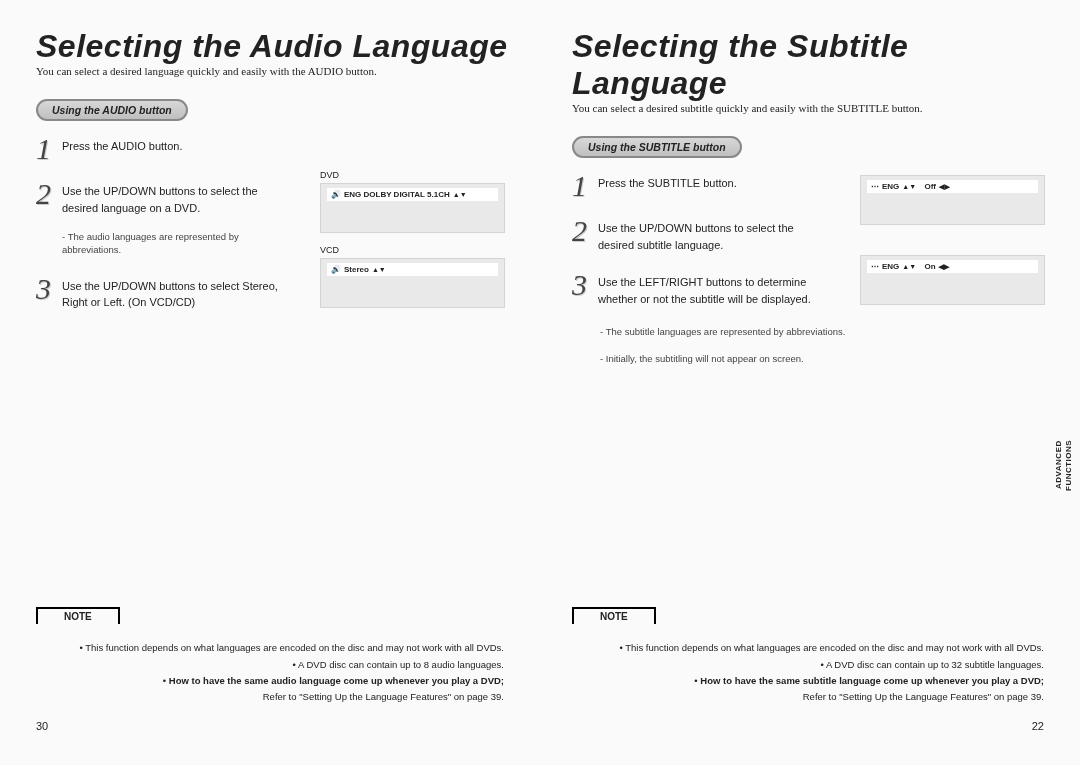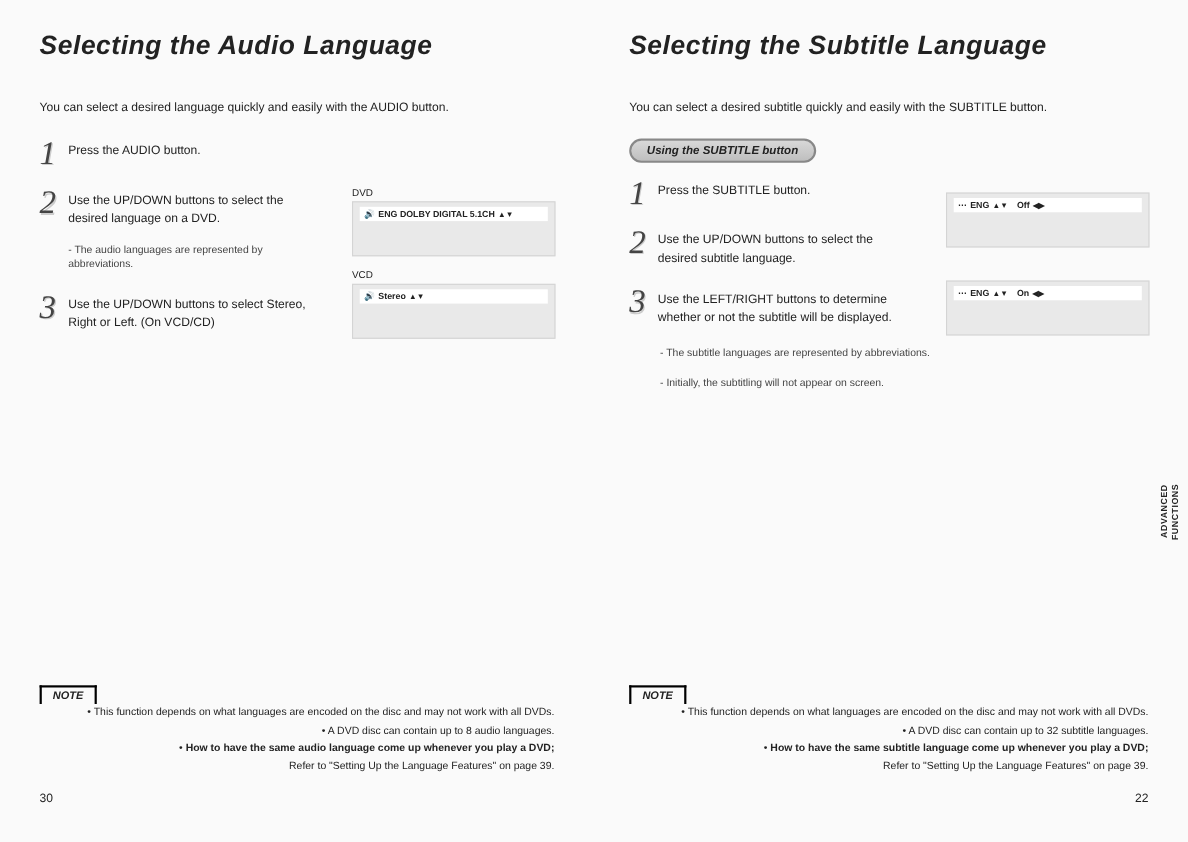--- a/index.html
+++ b/index.html
@@ -8,27 +8,26 @@
     height: 765px;
     background: #fafafa;
     font-family: Arial, Helvetica, sans-serif;
     color: #222;
     position: relative;
   }
   .spread { display: flex; width: 1080px; height: 765px; }
   .page { width: 540px; height: 765px; padding: 28px 32px 20px 36px; position: relative; }
   .page.right { padding: 28px 36px 20px 32px; }
   .title {
-    font-size: 24px;
+    font-size: 32px;
     font-weight: bold;
     font-style: italic;
     letter-spacing: 0.5px;
-    margin-bottom: 36px;
-  }
-  .intro { font-size: 11px; margin-bottom: 22px; }
+  }
+  .intro { font-size: 11px; margin-bottom: 22px; font-family: Liberation Serif, serif; }
   .pill {
     display: inline-block;
     border: 2px solid #888;
     background: linear-gradient(#d8d8d8,#bfbfbf);
     border-radius: 14px;
     padding: 3px 14px;
     font-size: 10.5px;
     font-weight: bold;
     font-style: italic;
     margin-bottom: 14px;
@@ -68,25 +67,24 @@
   .icon-sm { font-size: 8px; }
   .tri-ud::after { content: " ▲▼"; font-size: 7px; }
   .tri-lr::after { content: " ◀▶"; font-size: 7px; }
   .notes-block { position: absolute; bottom: 60px; left: 36px; right: 36px; }
   .page.right .notes-block { left: 32px; right: 36px; }
   .note-label {
     border-top: 2px solid #000;
     border-left: 2px solid #000;
     border-right: 2px solid #000;
     display: inline-block;
-    padding: 2px 10px;
+    padding: 2px 26px;
     font-size: 10px;
     font-weight: bold;
-    font-style: italic;
-    margin-bottom: 0;
+    margin-bottom: 16px;
   }
   .note-list { font-size: 9.5px; line-height: 1.7; list-style: none; text-align: right; }
   .note-list li::before { content: "• "; }
   .note-bold { font-weight: bold; }
   .note-sub { padding-left: 8px; }
   .pagenum { position: absolute; bottom: 33px; font-size: 11px; }
   .page.left .pagenum { left: 36px; }
   .page.right .pagenum { right: 36px; }
   .side-tab {
     position: absolute;
@@ -105,20 +103,21 @@
   }
 </style>
 </head>
 <body>
 
 <div class="spread">
 
   <div class="page left">
     <div class="title">Selecting the Audio Language</div>
     <div class="intro">You can select a desired language quickly and easily with the AUDIO button.</div>
+    <div class="pill">Using the AUDIO button</div>
 
     <div class="step">
       <div class="stepnum">1</div>
       <div class="steptext">Press the AUDIO button.</div>
     </div>
     <div class="step">
       <div class="stepnum">2</div>
       <div class="steptext">
         <span>Use the UP/DOWN buttons to select the desired language on a DVD.</span>
         <div class="subnote">- The audio languages are represented by abbreviations.</div>

